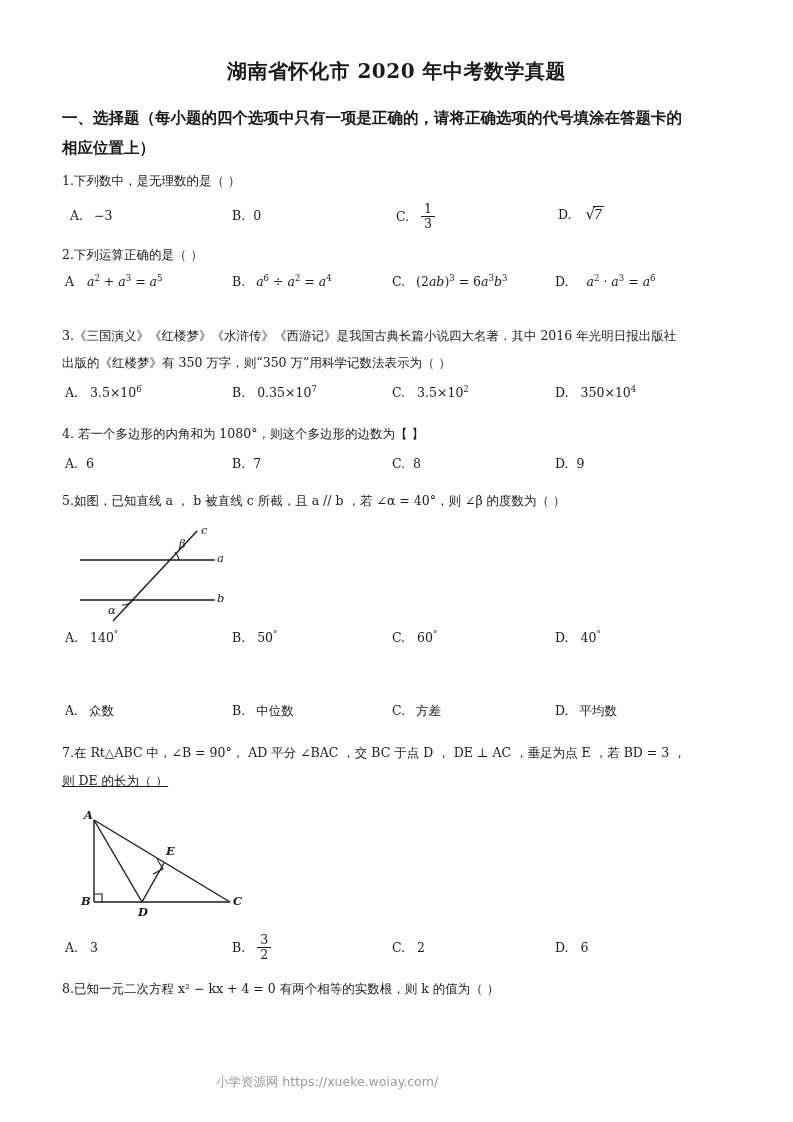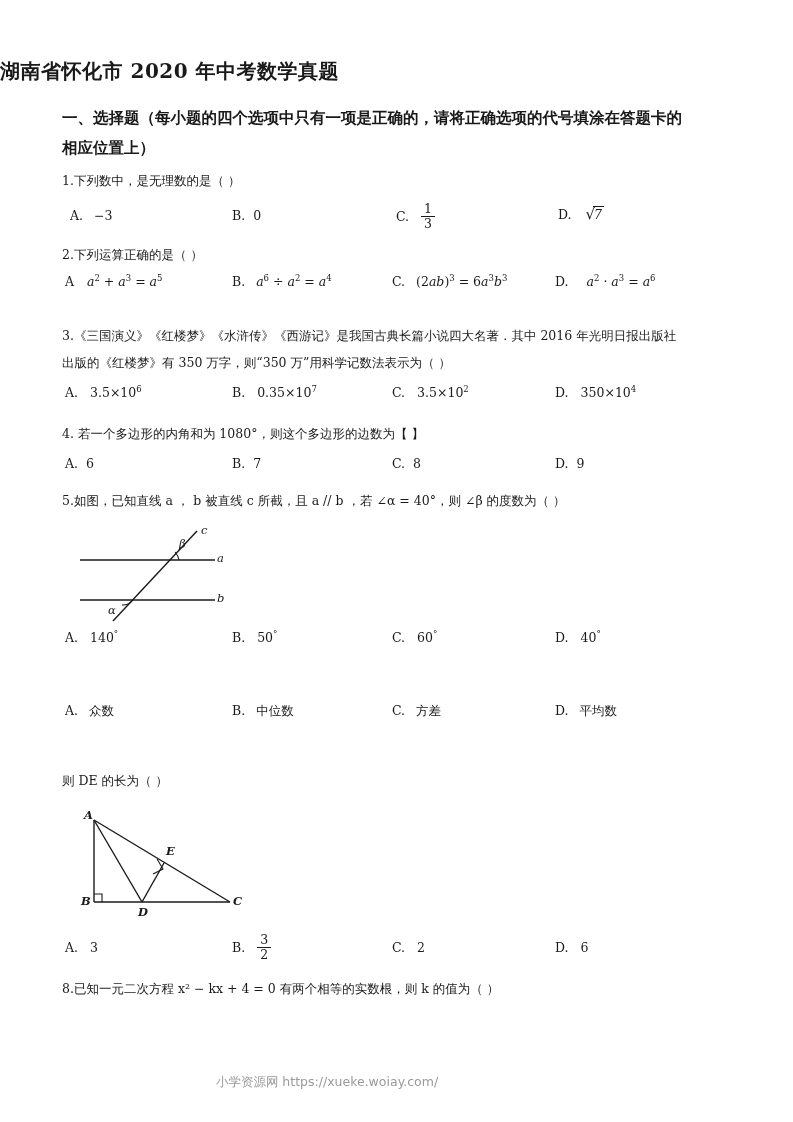--- a/index.html
+++ b/index.html
@@ -19,20 +19,21 @@
     position: absolute;
     left: 0; top: 0;
     width: 793px;
     height: 1122px;
     background: #fff;
   }
   .doc-title {
     position: absolute;
     left: 0; top: 58px;
     width: 793px;
+    text-align: center;
     font-size: 20px;
     font-weight: bold;
     letter-spacing: 0.5px;
     font-family: "DejaVu Serif", "Liberation Serif", serif;
   }
   .section-head {
     position: absolute;
     left: 62px;
     width: 672px;
     font-size: 15.5px;
@@ -233,21 +234,22 @@
   </div>
   <div class="opt" style="left:392px; top:703px;">
     <span>C.</span>
     <span style="margin-left:7px;">方差</span>
   </div>
   <div class="opt" style="left:555px; top:703px;">
     <span>D.</span>
     <span style="margin-left:7px;">平均数</span>
   </div>
 
-  <div class="q-text" style="top:770px;">则 DE 的长为（      ）</div>
+  <div class="q-text" style="top:742px;">7.在 Rt△ABC 中，∠B = 90°， AD 平分 ∠BAC ，交 BC 于点 D ， DE ⊥ AC ，垂足为点 E ，若 BD = 3 ，</div>
+  <div class="q-text" style="top:770px;text-decoration:underline;">则 DE 的长为（      ）</div>
 
   <div class="figure" style="left:80px; top:810px; width:190px; height:115px;">
     <svg width="190" height="115" viewBox="0 0 190 115" xmlns="http://www.w3.org/2000/svg">
 
       <line x1="14" y1="10" x2="14" y2="92" stroke="#1a1a1a" stroke-width="1.4"></line>
       <line x1="14" y1="92" x2="150" y2="92" stroke="#1a1a1a" stroke-width="1.4"></line>
       <line x1="14" y1="10" x2="150" y2="92" stroke="#1a1a1a" stroke-width="1.4"></line>
 
       <line x1="14" y1="10" x2="62" y2="92" stroke="#1a1a1a" stroke-width="1.4"></line>
 

